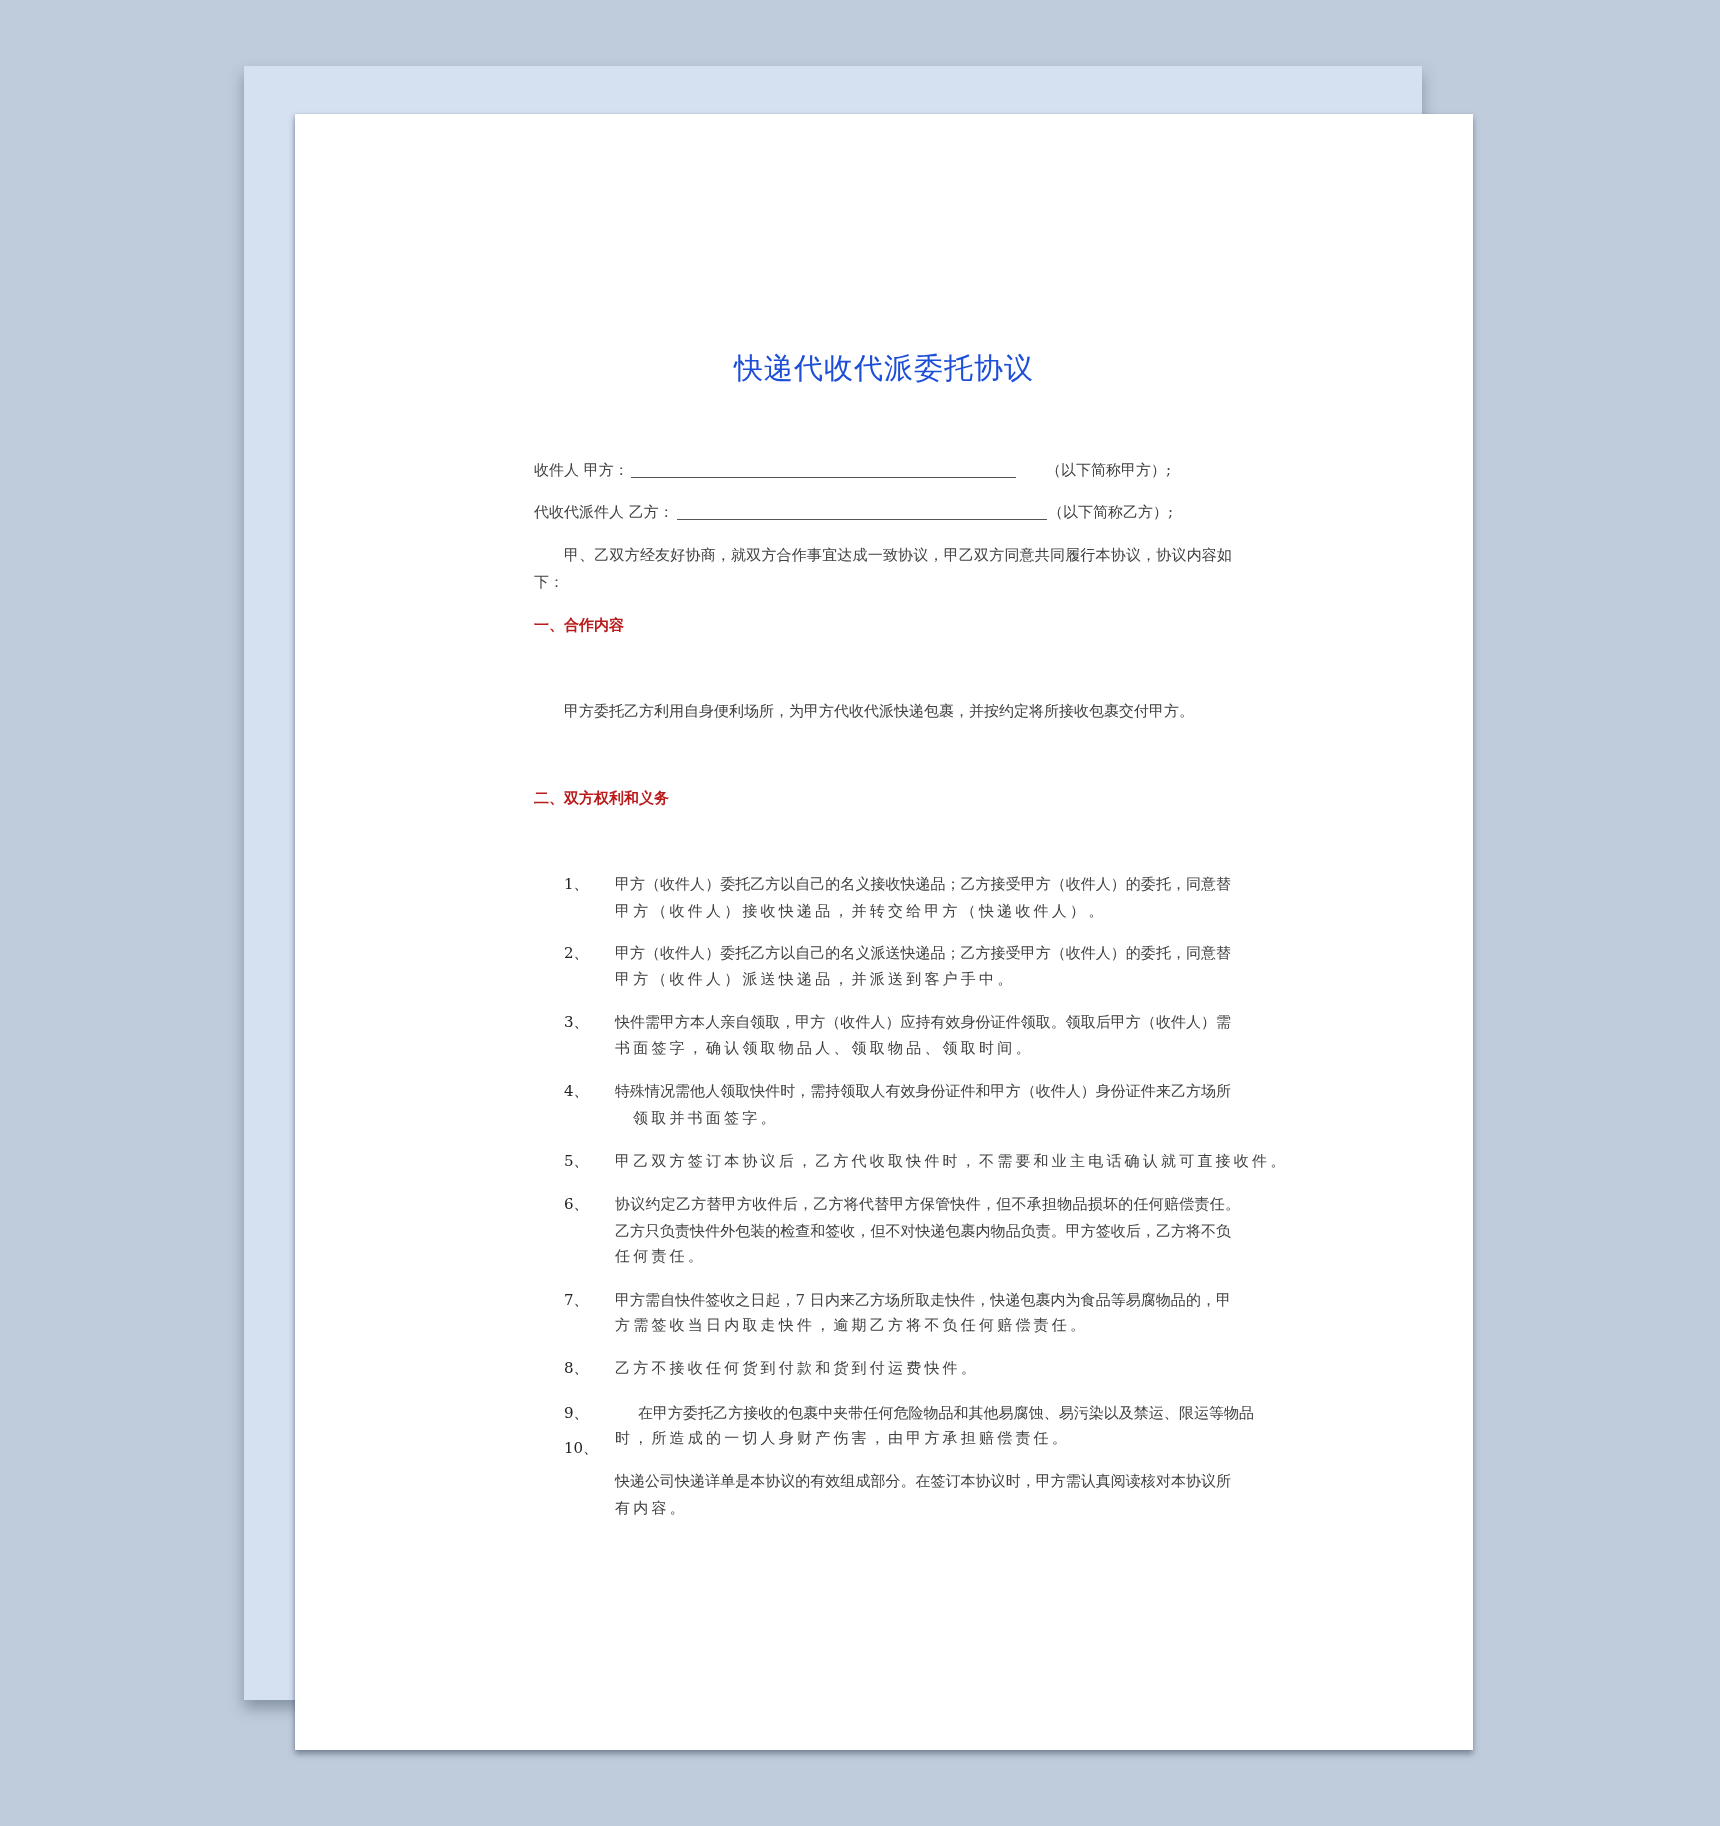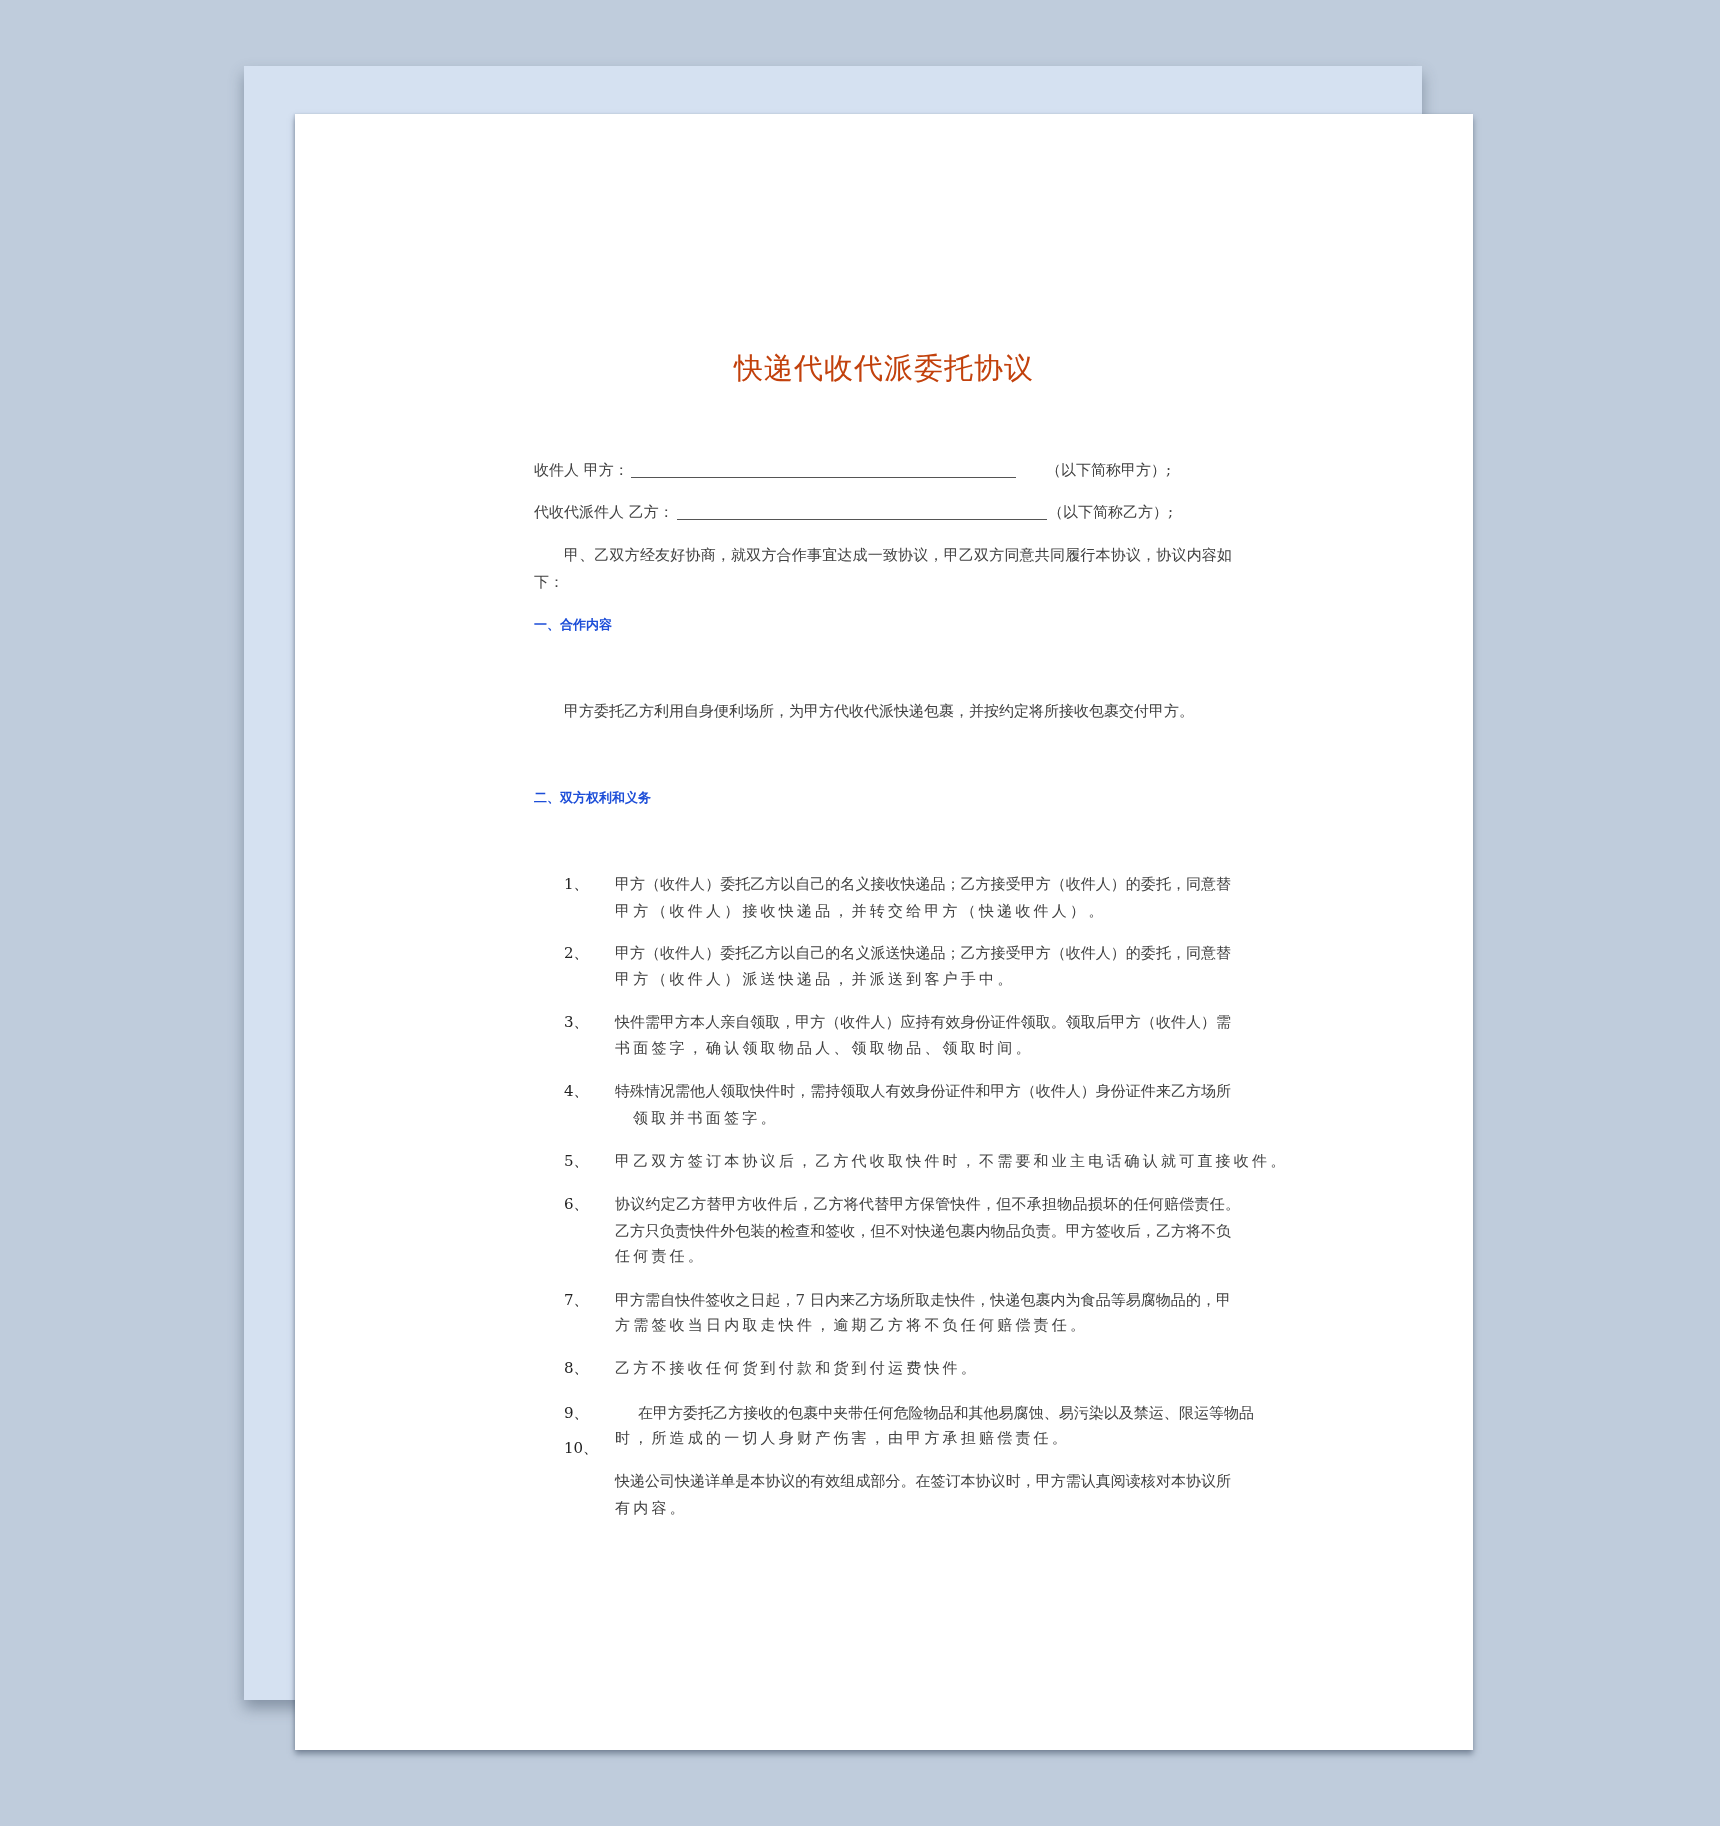--- a/index.html
+++ b/index.html
@@ -18,24 +18,24 @@
   }
   .page-front {
     position: absolute; left: 295px; top: 114px; width: 1178px; height: 1636px;
     background: #ffffff;
     box-shadow: 0 4px 6px rgba(60,75,95,0.55), -1px 0 2px rgba(60,75,95,0.15);
   }
   .abs { position: absolute; white-space: nowrap; line-height: 1; }
   .title {
     left: 0; width: 1178px; text-align: center; top: 240px;
     font-family: "DejaVu Sans", "Liberation Sans", sans-serif;
-    font-size: 29px; color: #c2410c; letter-spacing: 1px;
+    font-size: 29px; color: #1d4ed8; letter-spacing: 1px;
   }
   .body-text { font-size: 15px; color: #404040; }
-  .heading { font-size: 13px; font-weight: bold; color: #1d4ed8; }
+  .heading { font-size: 15px; font-weight: bold; color: #b91c1c; }
   .uline { position: absolute; height: 0; border-top: 1.5px solid #555; }
   .just { text-align: justify; text-align-last: justify; white-space: nowrap; overflow: visible; }
   .num { font-size: 15px; color: #222; }
 </style>
 </head>
 <body>
 
 <div class="page-back"></div>
 
 <div class="page-front">

